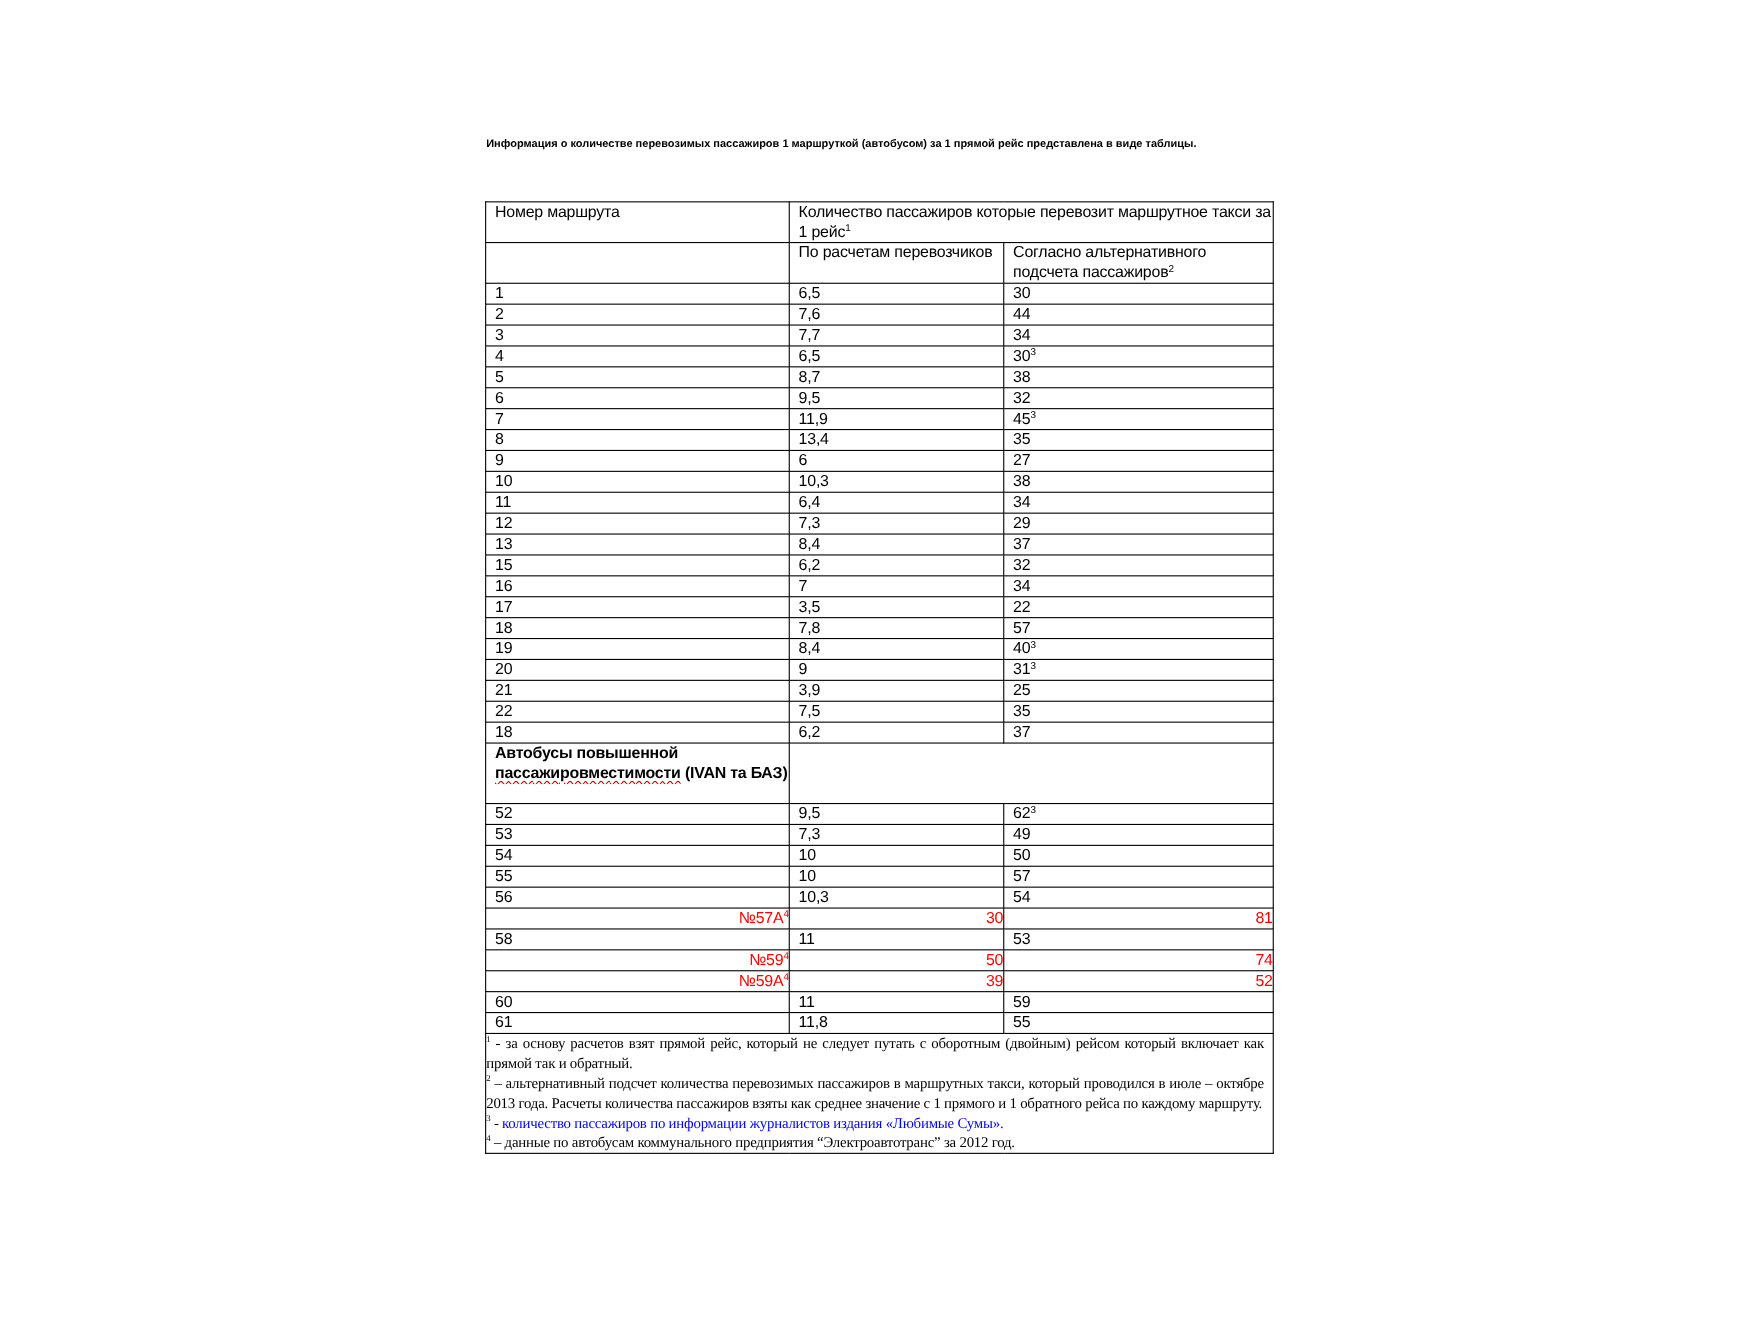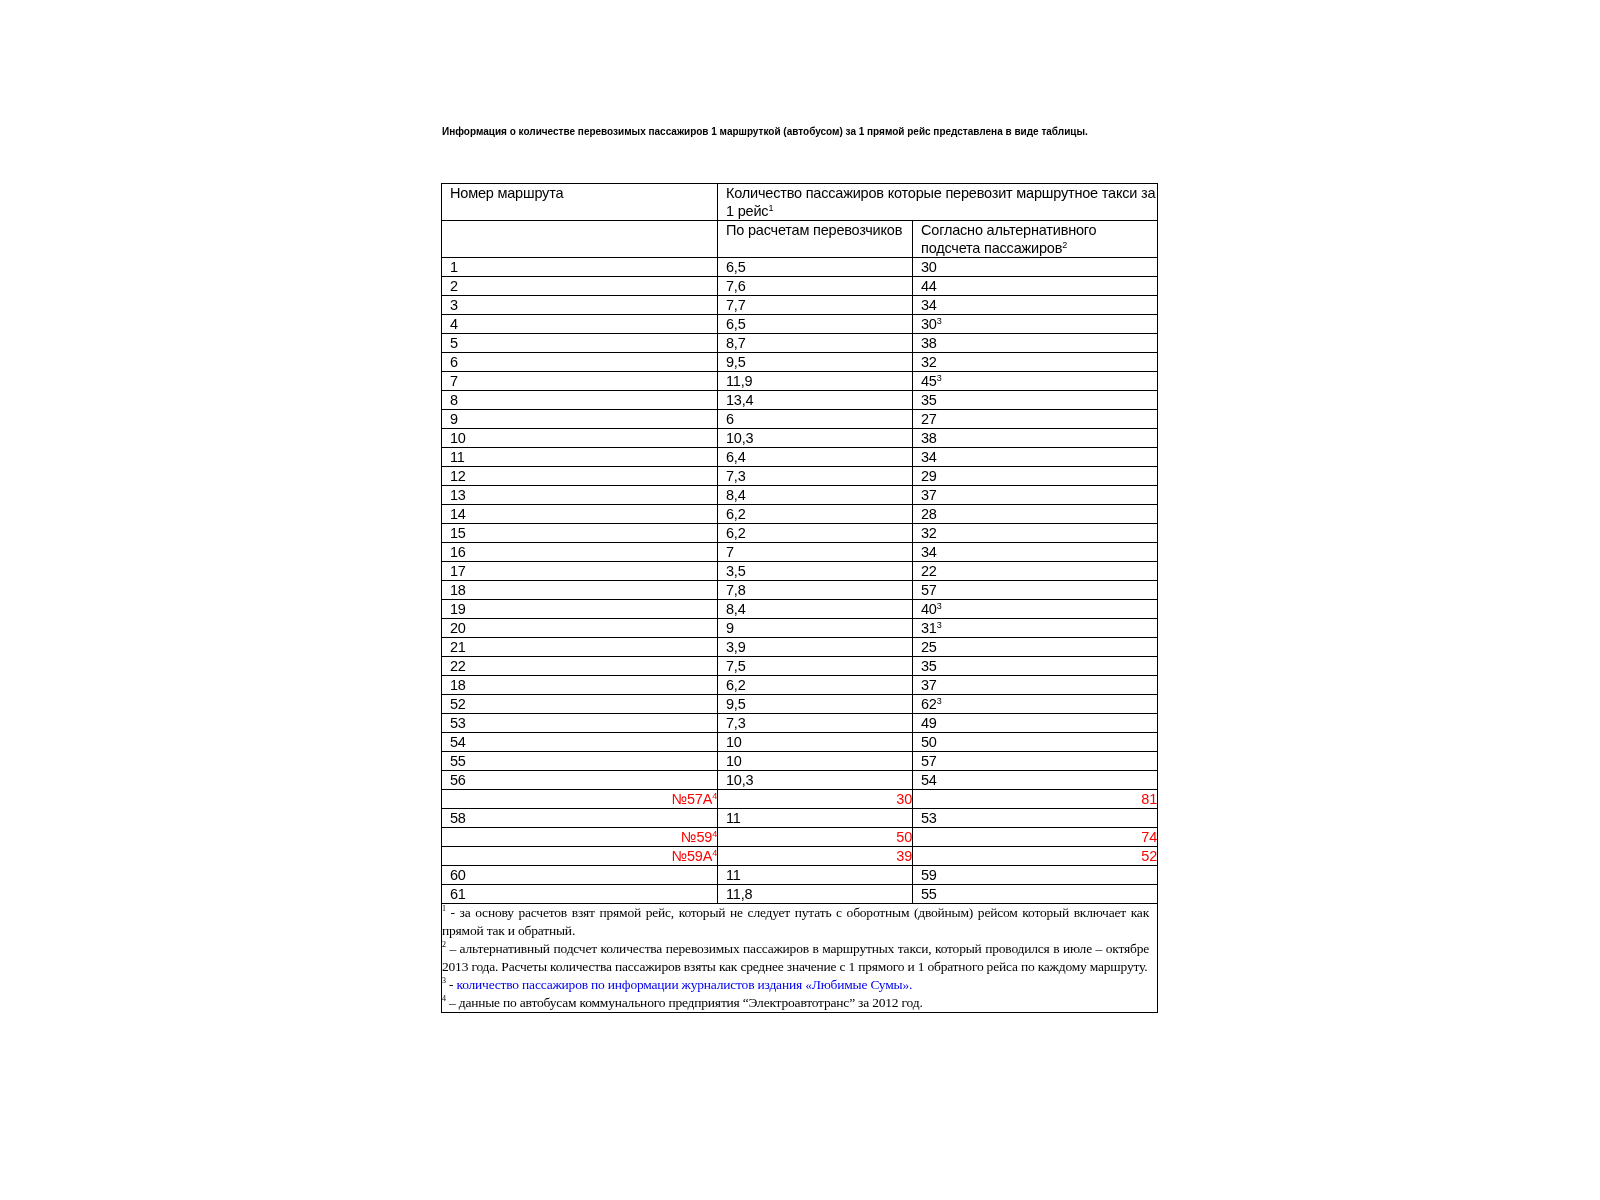--- a/index.html
+++ b/index.html
@@ -119,25 +119,20 @@
           <td><span>12</span></td>
           <td><span>7,3</span></td>
           <td><span>29</span><sup></sup></td>
         </tr>
         <tr>
           <td><span>13</span></td>
           <td><span>8,4</span></td>
           <td><span>37</span><sup></sup></td>
         </tr>
         <tr>
-          <td><span>14</span></td>
-          <td><span>6,2</span></td>
-          <td><span>28</span><sup></sup></td>
-        </tr>
-        <tr>
           <td><span>15</span></td>
           <td><span>6,2</span></td>
           <td><span>32</span><sup></sup></td>
         </tr>
         <tr>
           <td><span>16</span></td>
           <td><span>7</span></td>
           <td><span>34</span><sup></sup></td>
         </tr>
         <tr>
@@ -167,20 +162,26 @@
         </tr>
         <tr>
           <td><span>22</span></td>
           <td><span>7,5</span></td>
           <td><span>35</span><sup></sup></td>
         </tr>
         <tr>
           <td><span>18</span></td>
           <td><span>6,2</span></td>
           <td><span>37</span><sup></sup></td>
+        </tr>
+        <tr class="section">
+          <td>
+            <span class="section-label"><span>Автобусы повышенной</span><br><span class="squiggle">пассажировместимости</span><span> (IVAN та БАЗ)</span></span>
+          </td>
+          <td colspan="2"></td>
         </tr>
         <tr>
           <td><span>52</span><sup></sup></td>
           <td><span>9,5</span></td>
           <td><span>62</span><sup>3</sup></td>
         </tr>
         <tr>
           <td><span>53</span><sup></sup></td>
           <td><span>7,3</span></td>
           <td><span>49</span><sup></sup></td>

